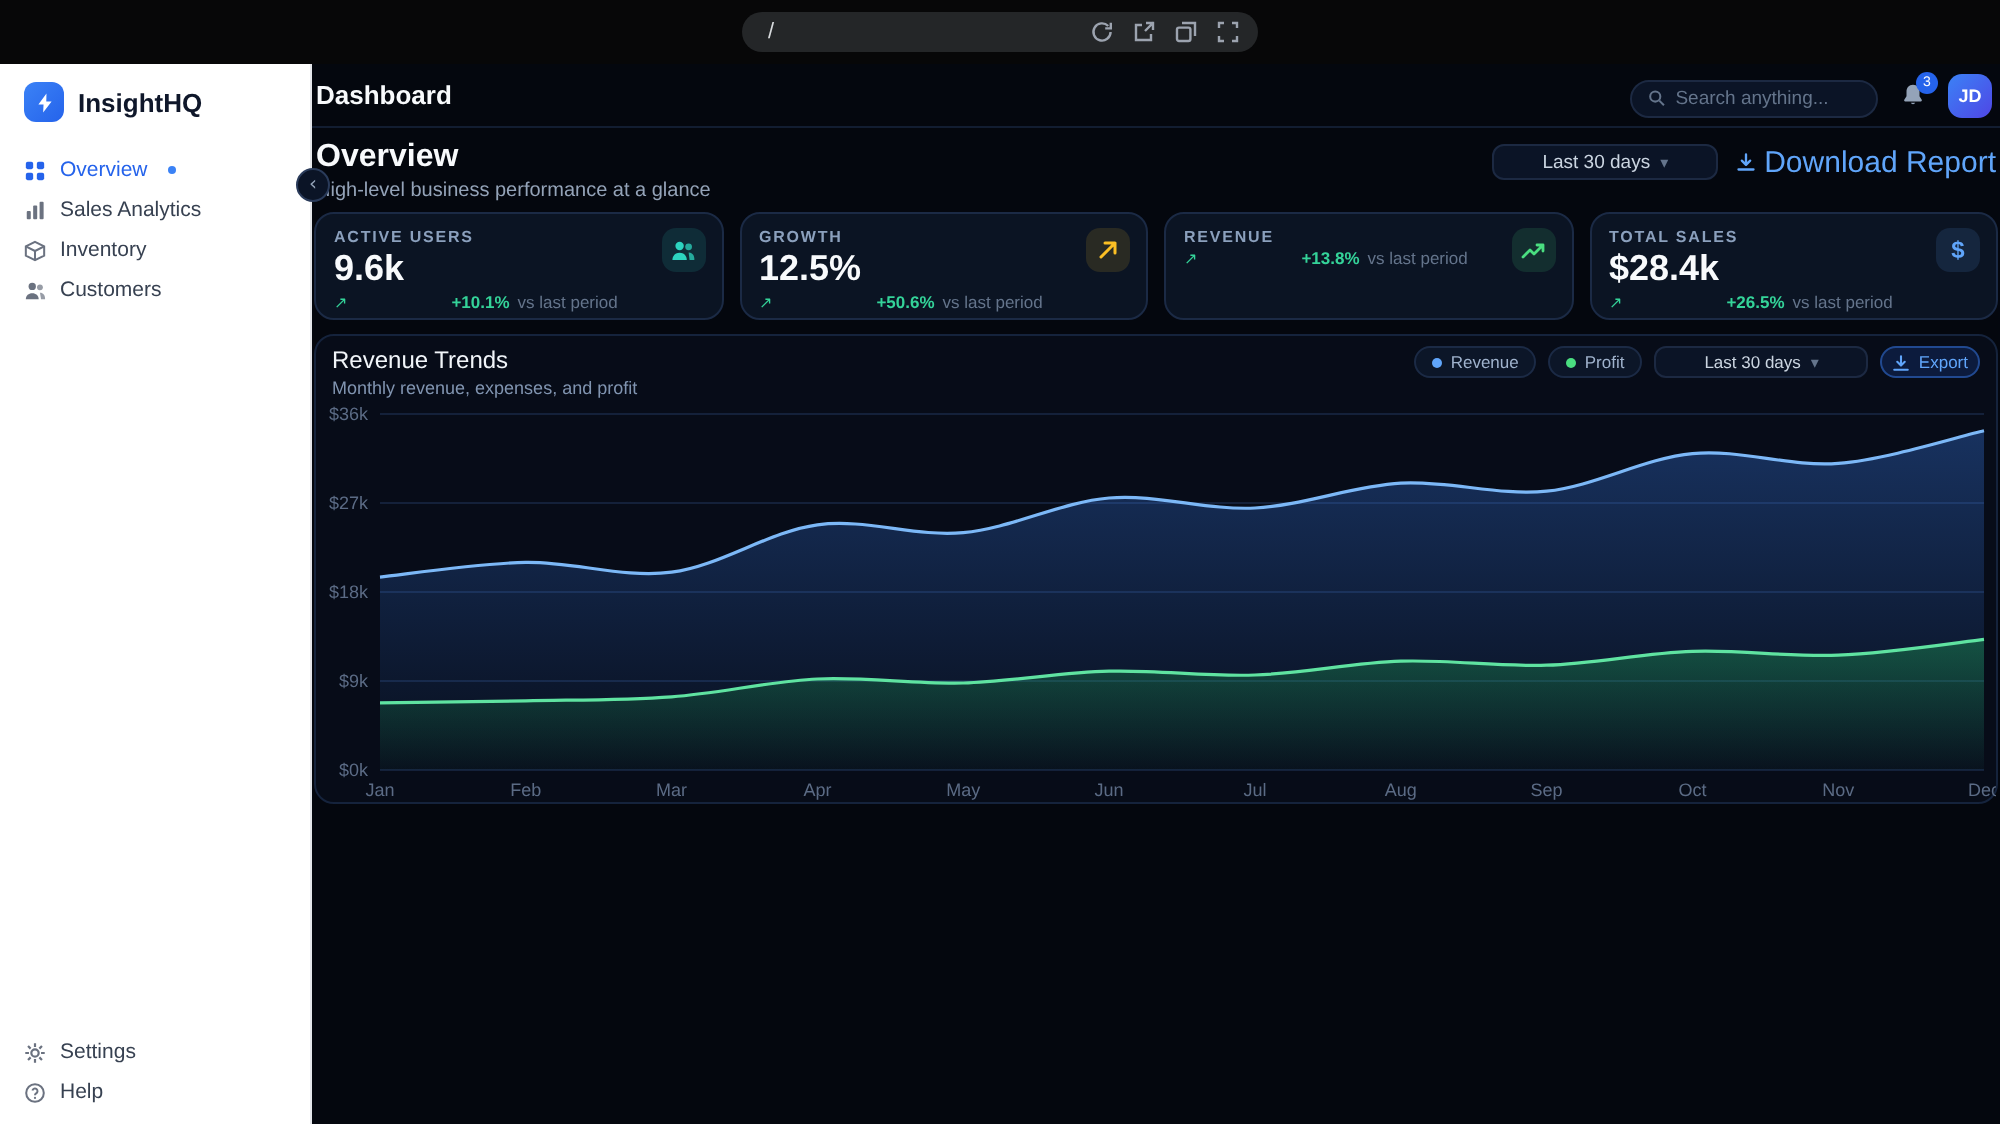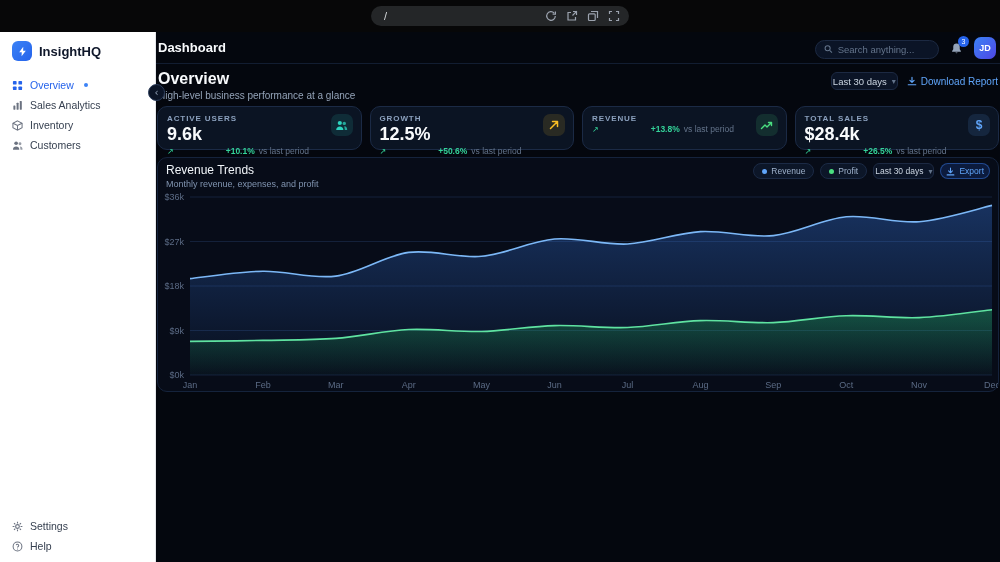--- a/index.html
+++ b/index.html
@@ -38,27 +38,27 @@
   .search input::placeholder { color:#64748b; }
   .bell { position:relative; color:#94a3b8; cursor:pointer; }
   .badge { position:absolute; top:-5px; right:-6px; min-width:11px; height:11px; border-radius:6px; background:#2563eb; color:#fff; font-size:7px; display:flex; align-items:center; justify-content:center; padding:0 2px; }
   .avatar { width:22px; height:22px; border-radius:7px; background:linear-gradient(135deg,#3b82f6,#4f46e5); color:#fff; font-size:9px; font-weight:bold; display:flex; align-items:center; justify-content:center; cursor:pointer; }
 
   
   .page-head { display:flex; align-items:flex-start; padding:6px 2px 5px; }
   .page-title { font-size:16px; font-weight:bold; color:#f8fafc; line-height:18px; }
   .page-sub { font-size:10px; color:#94a3b8; margin-top:2px; }
   .ph-right { margin-left:auto; display:flex; align-items:center; gap:9px; margin-top:2px; }
-  .range-pill { height:18px; padding:0 1px; border-radius:6px; background:#0b1426; border:1px solid #1c2942; color:#cbd5e1; font-size:9.5px; display:flex; align-items:center; gap:5px; cursor:pointer; white-space:nowrap; }
+  .range-pill { height:18px; padding:0 24px; border-radius:6px; background:#0b1426; border:1px solid #1c2942; color:#cbd5e1; font-size:9.5px; display:flex; align-items:center; gap:5px; cursor:pointer; white-space:nowrap; }
   .range-pill .chev { color:#64748b; font-size:8px; }
-  .link-btn { color:#60a5fa; font-size:10px; display:flex; align-items:center; gap:4px; cursor:pointer; white-space:nowrap; }
+  .link-btn { color:#60a5fa; font-size:15px; display:flex; align-items:center; gap:4px; cursor:pointer; white-space:nowrap; }
 
   
   .kpi-row { display:flex; gap:8px; padding:0 1px; }
-  .kpi { flex:1; background:rgba(13,22,39,.85); border:1px solid #1b2a45; border-radius:10px; padding:7px 9px; position:relative; height:44px; }
+  .kpi { flex:1; background:rgba(13,22,39,.85); border:1px solid #1b2a45; border-radius:10px; padding:7px 9px; position:relative; height:54px; }
   .kpi-label { font-size:8px; letter-spacing:.9px; color:#8ba0bd; font-weight:bold; }
   .kpi-value { font-size:18px; font-weight:bold; color:#f8fafc; margin-top:1px; }
   .kpi-foot { display:flex; gap:4px; align-items:center; font-size:8.5px; margin-top:1px; }
   .kpi-delta { color:#34d399; font-weight:bold;margin-left:48px; }
   .kpi-arrow { color:#34d399; font-size:8px; }
   .kpi-note { color:#64748b; }
   .kpi-icon { position:absolute; top:7px; right:8px; width:22px; height:22px; border-radius:7px; display:flex; align-items:center; justify-content:center; font-size:12px; font-weight:bold; }
   .tint-teal  { background:rgba(45,212,191,.13); color:#2dd4bf; }
   .tint-amber { background:rgba(251,191,36,.13); color:#fbbf24; }
   .tint-green { background:rgba(74,222,128,.13); color:#4ade80; }

